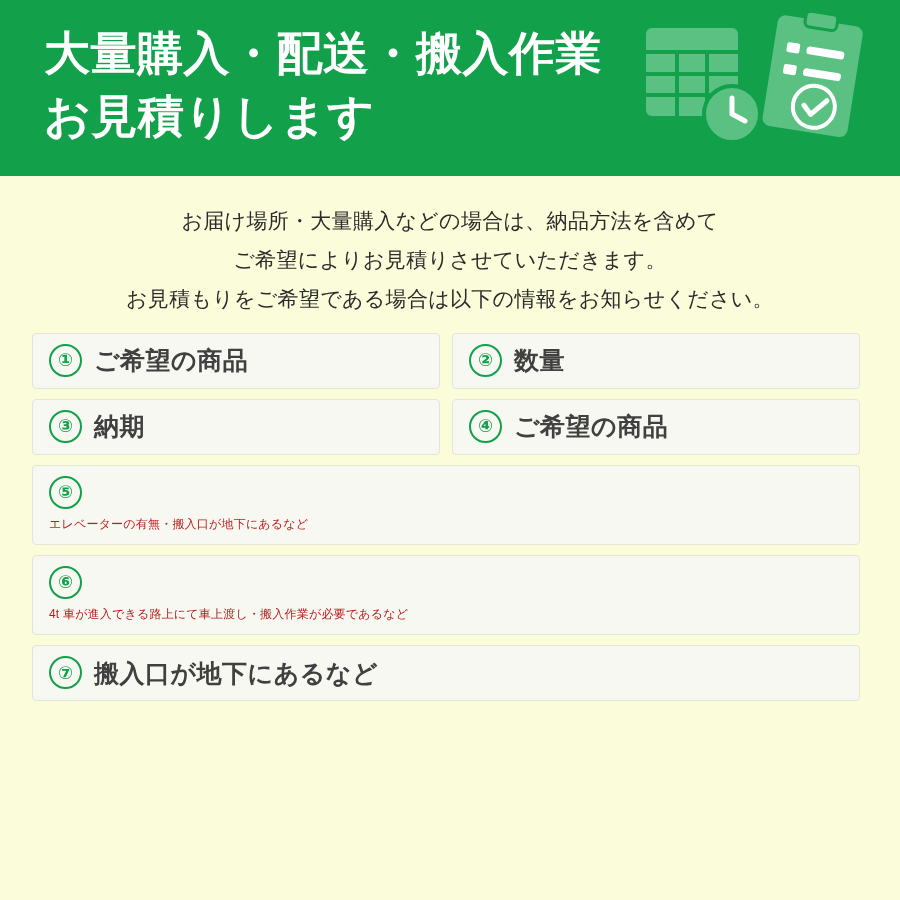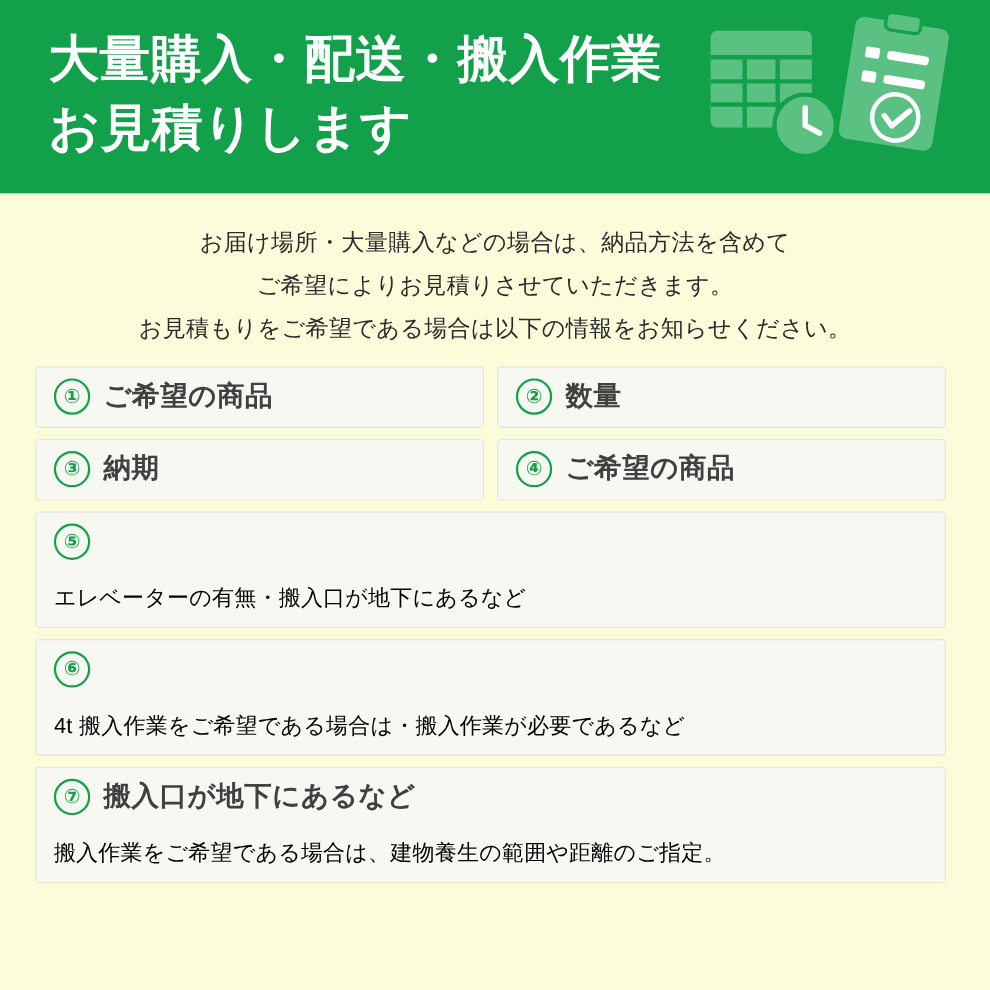--- a/index.html
+++ b/index.html
@@ -110,24 +110,24 @@
     line-height: 1;
   }
   .card-title {
     color: #404040;
     font-size: 25px;
     font-weight: bold;
     letter-spacing: 0.5px;
     line-height: 1.2;
   }
   .card-sub {
-    color: #000000;
-    font-size: 20px;
+    color: #b91c1c;
+    font-size: 12px;
     line-height: 1.45;
-    margin-top: 21px;
+    margin-top: 7px;
     letter-spacing: 0.2px;
   }
 </style>
 </head>
 <body>
 
 <div class="page">
 
   <div class="header">
     <div class="header-title">大量購入・配送・搬入作業
@@ -203,26 +203,25 @@
         <div class="card-head">
           <span class="num">⑤</span>
         </div>
         <div class="card-sub">エレベーターの有無・搬入口が地下にあるなど</div>
       </div>
 
       <div class="card full">
         <div class="card-head">
           <span class="num">⑥</span>
         </div>
-        <div class="card-sub">4t 搬入作業をご希望である場合は・搬入作業が必要であるなど</div>
+        <div class="card-sub">4t 車が進入できる路上にて車上渡し・搬入作業が必要であるなど</div>
       </div>
 
       <div class="card full">
         <div class="card-head">
           <span class="num">⑦</span>
           <span class="card-title">搬入口が地下にあるなど</span>
         </div>
-        <div class="card-sub">搬入作業をご希望である場合は、建物養生の範囲や距離のご指定。</div>
       </div>
 
     </div>
   </div>
 </div>
 
 </body></html>

